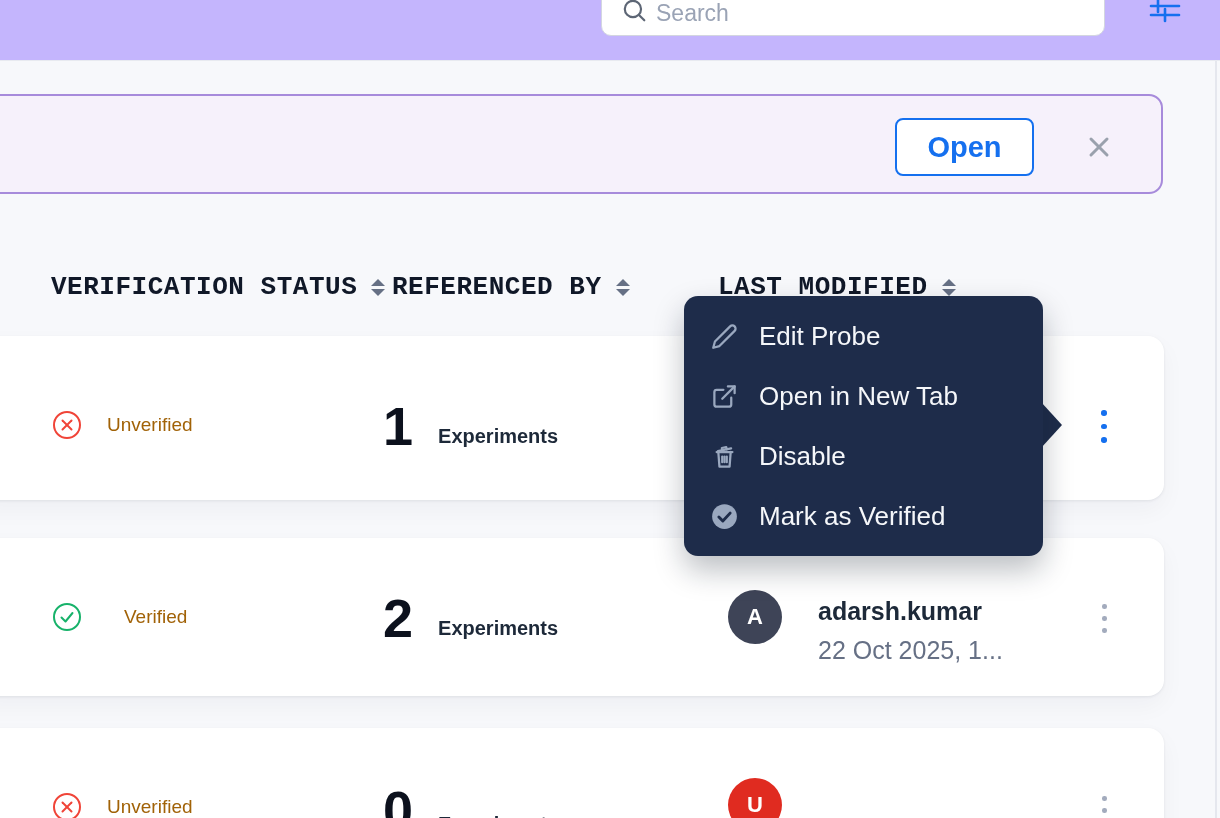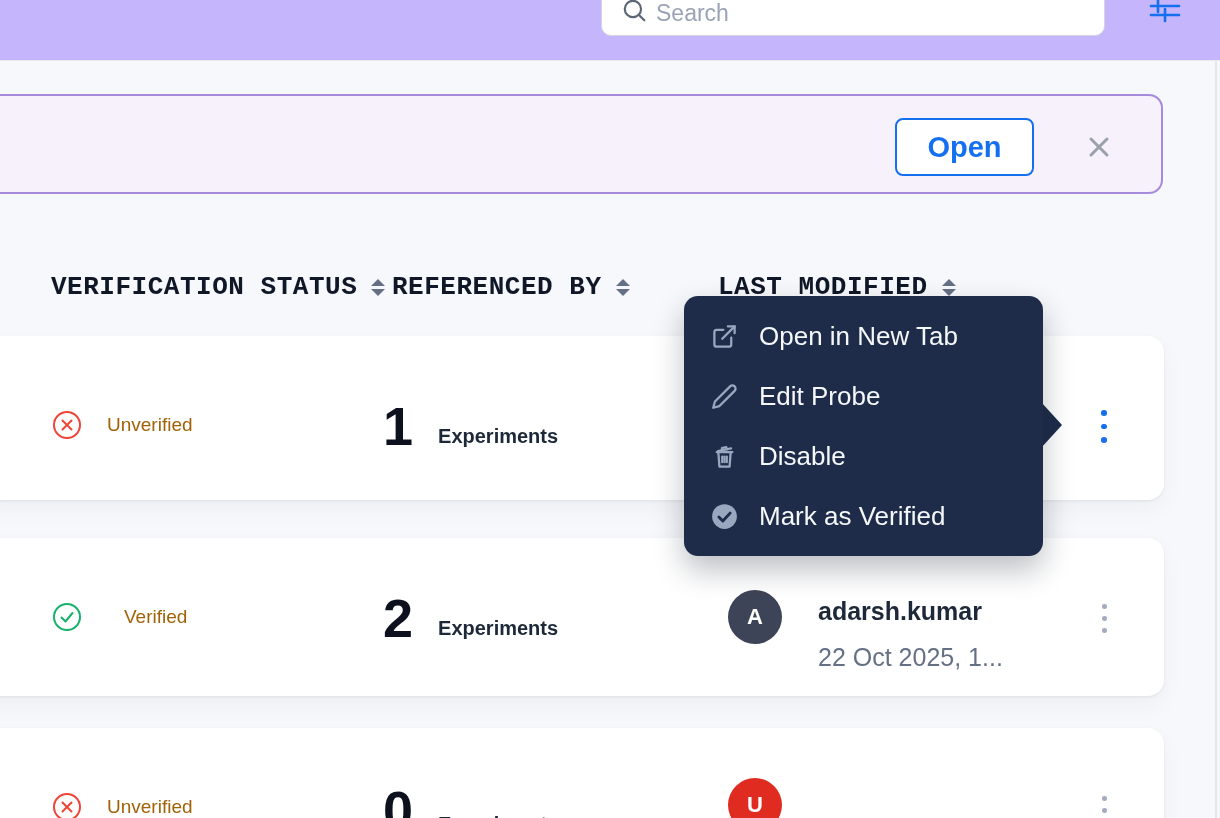--- a/index.html
+++ b/index.html
@@ -68,21 +68,21 @@
   .count-cell { position:absolute; left:407px; height:58px; display:flex; align-items:flex-end; }
   .count-num { font-size:54px; font-weight:700; line-height:56px; color:#0c111d; }
   .count-unit { font-size:20px; font-weight:700; color:#1d2939; margin-left:25px; margin-bottom:6px; }
   .avatar {
     position:absolute; left:752px; width:54px; height:54px; border-radius:50%;
     display:flex; align-items:center; justify-content:center;
     color:#fff; font-size:22px; font-weight:700;
   }
   .who { position:absolute; left:842px; }
   .who .name { font-size:25px; font-weight:700; color:#1d2939; line-height:27px; }
-  .who .date { font-size:25px; font-weight:400; color:#667085; line-height:27px; margin-top:19px; }
+  .who .date { font-size:25px; font-weight:400; color:#667085; line-height:27px; margin-top:12px; }
   .kebab {
     position:absolute; display:flex; flex-direction:column; align-items:center;
     cursor:pointer; padding:6px;
   }
   .kebab.blue { gap:8px; }
   .kebab.blue i { width:5.5px; height:5.5px; border-radius:50%; background:#1570ef; }
   .kebab.gray { gap:7.5px; }
   .kebab.gray i { width:4.5px; height:4.5px; border-radius:50%; background:#a3abbd; }
 
   
@@ -220,31 +220,31 @@
   <div class="kebab gray" style="left:1120px; top:62px;">
     <i></i>
       <i></i>
   </div>
 </div>
 
 <div class="ctx-arrow"></div>
 <div class="ctx-menu">
   <div class="ctx-item">
     <svg width="27" height="27" viewBox="0 0 24 24" fill="none" stroke="#9aa8bf" stroke-width="2" stroke-linecap="round" stroke-linejoin="round">
+      <path d="M17 3a2.828 2.828 0 1 1 4 4L7.5 20.5 2 22l1.5-5.5L17 3z"></path>
+    </svg>
+    <span class="label">Edit Probe</span>
+  </div>
+  <div class="ctx-item">
+    <svg width="27" height="27" viewBox="0 0 24 24" fill="none" stroke="#9aa8bf" stroke-width="2" stroke-linecap="round" stroke-linejoin="round">
       <path d="M18 13v6a2 2 0 0 1-2 2H5a2 2 0 0 1-2-2V8a2 2 0 0 1 2-2h6"></path>
       <polyline points="15 3 21 3 21 9"></polyline>
       <line x1="10" y1="14" x2="21" y2="3"></line>
     </svg>
     <span class="label">Open in New Tab</span>
-  </div>
-  <div class="ctx-item">
-    <svg width="27" height="27" viewBox="0 0 24 24" fill="none" stroke="#9aa8bf" stroke-width="2" stroke-linecap="round" stroke-linejoin="round">
-      <path d="M17 3a2.828 2.828 0 1 1 4 4L7.5 20.5 2 22l1.5-5.5L17 3z"></path>
-    </svg>
-    <span class="label">Edit Probe</span>
   </div>
   <div class="ctx-item">
     <svg width="27" height="27" viewBox="0 0 24 24" fill="none" stroke="#9aa8bf" stroke-width="2" stroke-linecap="round" stroke-linejoin="round">
       <path d="M5 8h14"></path>
       <path d="M6.5 8l1 13h9l1-13" transform="translate(0,0)"></path>
       <g transform="rotate(-12 12 6)">
           <path d="M6 6h12"></path>
           <path d="M10 6V4h4v2"></path>
         </g>
       <line x1="10" y1="12" x2="10" y2="17"></line>

